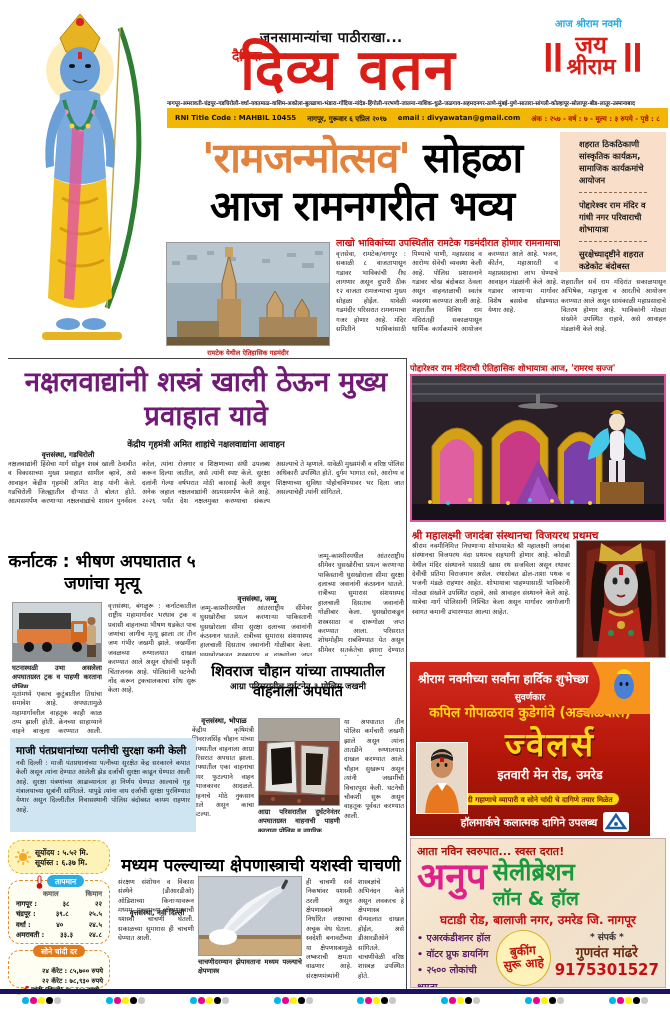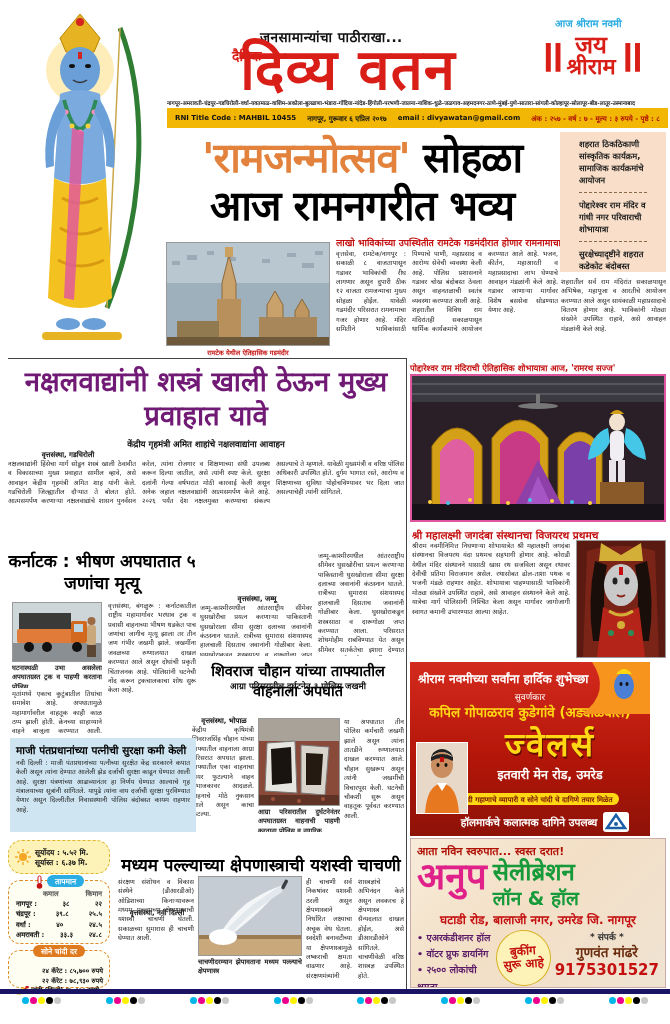--- a/index.html
+++ b/index.html
@@ -57,21 +57,21 @@
   .ibox { border:1.5px dashed #e08a2a; border-radius:12px; background:#fffef2; font-size:7px; }
   .ibox .pill { display:inline-block; border-radius:8px; padding:1px 8px; font-weight:bold; color:#fff; font-size:7.5px; }
   .pill-blue { background:#2bace2; }
   .pill-orange { background:#e07a1f; }
   .wrow { display:flex; justify-content:space-between; padding:0 7px; font-weight:bold; font-size:6.8px; line-height:1.5; }
   .sunbox { background:#fdf3b9; border:1.5px dashed #e0b52a; border-radius:14px; font-size:7.4px; font-weight:bold; display:flex; align-items:center; gap:4px; padding:3px 6px; }
 
   
   .ad-jwl { background:linear-gradient(180deg,#d42a1e 0%,#b31608 55%,#8e1208 100%); color:#fff; overflow:hidden; }
   .ad-jwl .greet { font-weight:800; font-size:12px; }
-  .ad-jwl .suv { font-size:9px; font-weight:normal; }
+  .ad-jwl .suv { font-size:9px; font-weight:bold; }
   .ad-jwl .name { color:#ffd813; font-weight:800; font-size:13.5px; }
   .ad-jwl .big { color:#ffd813; font-weight:800; font-size:33px; letter-spacing:2px; text-shadow:1px 2px 0 #5f0b02; }
   .ad-jwl .addr { font-weight:800; font-size:12.5px; }
   .ad-jwl .pillY { background:#ffd813; color:#7a1202; font-weight:bold; font-size:7.2px; border-radius:8px; padding:1px 6px; display:inline-block; }
   .ad-jwl .hm { font-weight:800; font-size:10.5px; }
 
   
   .ad-anup { background:linear-gradient(135deg,#f7ecd9 0%,#f3dfc6 45%,#efe3d2 100%); border:1px solid #caa; overflow:hidden; }
   .ad-anup .top { color:#b01005; font-weight:800; font-size:11px; }
   .ad-anup .anup { color:#e0218a; font-weight:800; font-size:37px; line-height:.9; }

